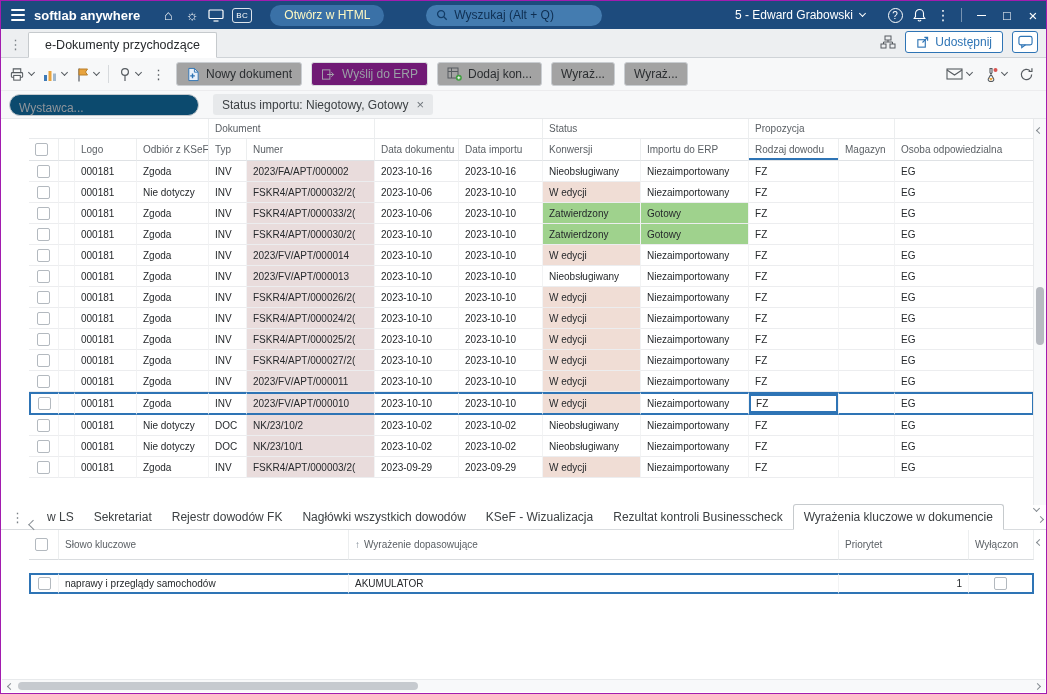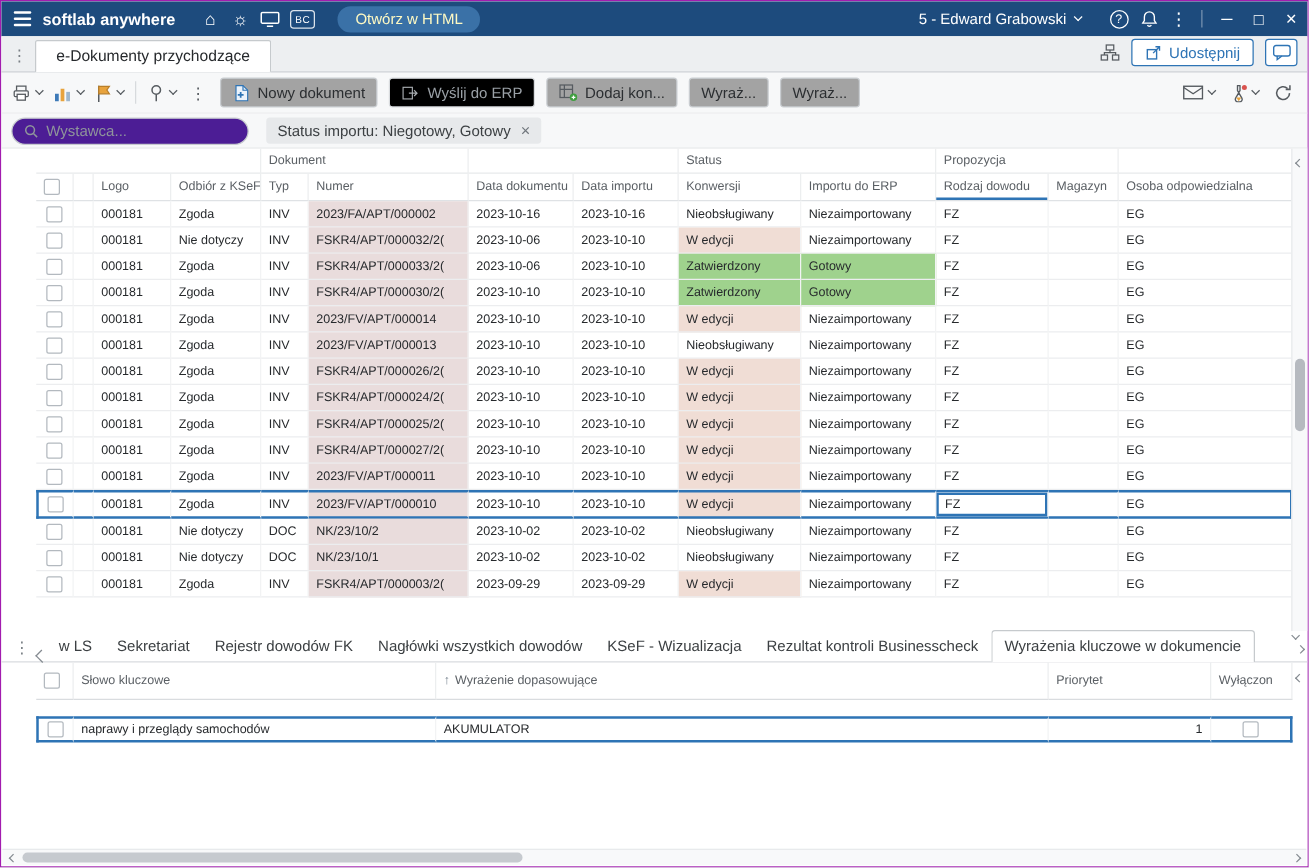--- a/index.html
+++ b/index.html
@@ -35,26 +35,26 @@
   .tab-right{margin-left:auto;display:flex;align-items:center;gap:9px;margin-right:8px;margin-bottom:4px;}
   .outline-btn{height:22px;border:1px solid #2e74b5;border-radius:3px;background:#fff;color:#2e74b5;display:flex;align-items:center;gap:6px;padding:0 10px;font-size:12px;font-family:inherit;cursor:pointer;}
   .sq-btn{width:26px;height:22px;border:1px solid #2e74b5;border-radius:3px;background:#fff;display:flex;align-items:center;justify-content:center;cursor:pointer;}
 
   
   .toolbar{height:33px;background:#f7f8f9;display:flex;align-items:center;padding:0 8px;gap:9px;border-bottom:1px solid #ececee;}
   .icon-btn{display:flex;align-items:center;gap:4px;color:#565b60;cursor:pointer;}
   .tsep{width:1px;height:18px;background:#d7dadd;}
   .tdots{color:#565b60;font-size:13px;padding:0 2px;cursor:pointer;}
   .tbtn{display:flex;align-items:center;gap:6px;height:24px;padding:0 9px;background:#a3a3a3;border:1px solid #c9cdd1;border-radius:3px;font-size:12px;color:#2b2e31;font-family:inherit;cursor:pointer;white-space:nowrap;}
-  .tbtn.disabled{color:#9aa0a6;border-color:#d9dcdf;background:#000000;cursor:default;}
+  .tbtn.disabled{color:#9aa0a6;border-color:#d9dcdf;background:#701a75;cursor:default;}
   .toolbar-right{margin-left:auto;display:flex;align-items:center;gap:12px;margin-right:4px;}
 
   
   .filterbar{height:28px;background:#f7f8f9;display:flex;align-items:center;padding:0 8px;border-bottom:1px solid #e6e8ea;}
-  .search-input{width:190px;height:22px;background:#4c1d95;border:1px solid #c7cbcf;border-radius:11px;display:flex;align-items:center;padding:0 9px;gap:6px;color:#8f959b;cursor:text;}
+  .search-input{width:190px;height:22px;background:#0c4a6e;border:1px solid #c7cbcf;border-radius:11px;display:flex;align-items:flex-start;padding:0 9px;gap:6px;color:#8f959b;cursor:text;flex-direction:column;}
   .chip{margin-left:14px;height:21px;display:flex;align-items:center;background:#e7e9eb;border-radius:3px;padding:0 9px;color:#3c4043;gap:8px;}
   .chip .x{color:#70767c;font-size:13px;cursor:pointer;line-height:1;}
 
   
   .main-grid-section{position:relative;height:386px;background:#fff;}
   table.grid{margin-left:28px;border-collapse:separate;border-spacing:0;table-layout:fixed;width:1005px;font-size:10px;}
   table.grid thead th{font-weight:normal;text-align:left;color:#5a5f64;padding:0 6px;border-right:1px solid #eceeef;white-space:nowrap;overflow:hidden;}
   tr.groups th{height:20px;border-bottom:1px solid #e8eaec;}
   tr.cols th{height:22px;border-bottom:1px solid #dfe2e5;}
   th.sorted{color:#17191b;font-weight:bold;box-shadow:inset 0 -2px 0 #2e74b5;}
@@ -109,20 +109,27 @@
     <span class="tb-ico">⌂</span>
     <span class="tb-ico">☼</span>
     <span class="tb-ico">
       <svg width="16" height="13" viewBox="0 0 16 13">
           <rect x="1" y="1" width="14" height="8.5" rx="1" fill="none" stroke="#fff" stroke-width="1.2"></rect>
           <path d="M5.5 12h5" stroke="#fff" stroke-width="1.2"></path>
         </svg>
     </span>
     <span class="bc-badge">BC</span>
     <button class="tb-btn">Otwórz w HTML</button>
+    <div class="tb-search">
+      <svg width="12" height="12" viewBox="0 0 13 13">
+          <circle cx="5.5" cy="5.5" r="3.8" fill="none" stroke="#123c66" stroke-width="1.4"></circle>
+          <path d="M8.4 8.4l3.2 3.2" stroke="#123c66" stroke-width="1.4"></path>
+        </svg>
+      <span>Wyszukaj (Alt + Q)</span>
+    </div>
     <div class="tb-spacer"></div>
     <div class="tb-user">
       <span>5 - Edward Grabowski</span>
       <span class="chv down"></span>
     </div>
     <span class="tb-ico">
         <span class="help-circ">?</span>
       </span>
     <span class="tb-ico">
       <svg width="13" height="14" viewBox="0 0 13 14">

